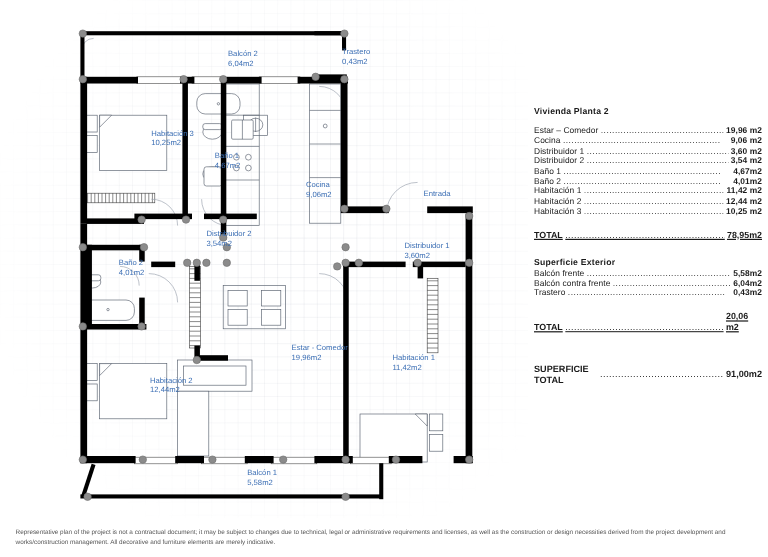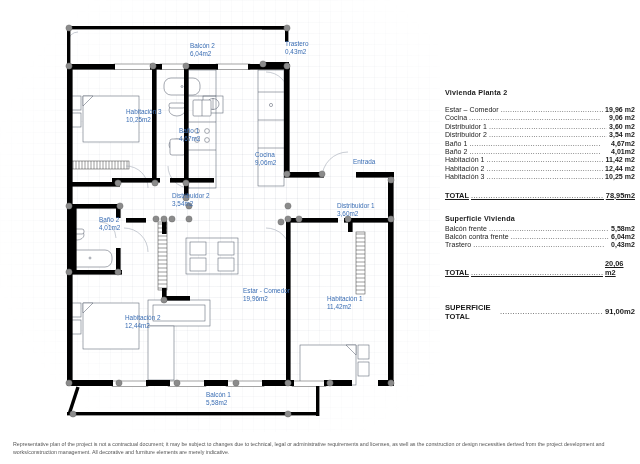--- a/index.html
+++ b/index.html
@@ -383,21 +383,21 @@
 
     <div class="gap-sm"></div>
     <div class="lg-total">
       <span class="k">TOTAL</span>
       <span class="dots">........................................................</span>
       <span class="v">78,95m2</span>
     </div>
 
     <div class="gap-md"></div>
 
-    <div class="lg-sub">Superficie Vivienda</div>
+    <div class="lg-sub">Superficie Exterior</div>
     <div class="lg-row">
       <span class="k">Balcón frente</span>
       <span class="dots">........................................................</span>
       <span class="v">5,58m2</span>
     </div>
     <div class="lg-row">
       <span class="k">Balcón contra frente</span>
       <span class="dots">........................................................</span>
       <span class="v">6,04m2</span>
     </div>

